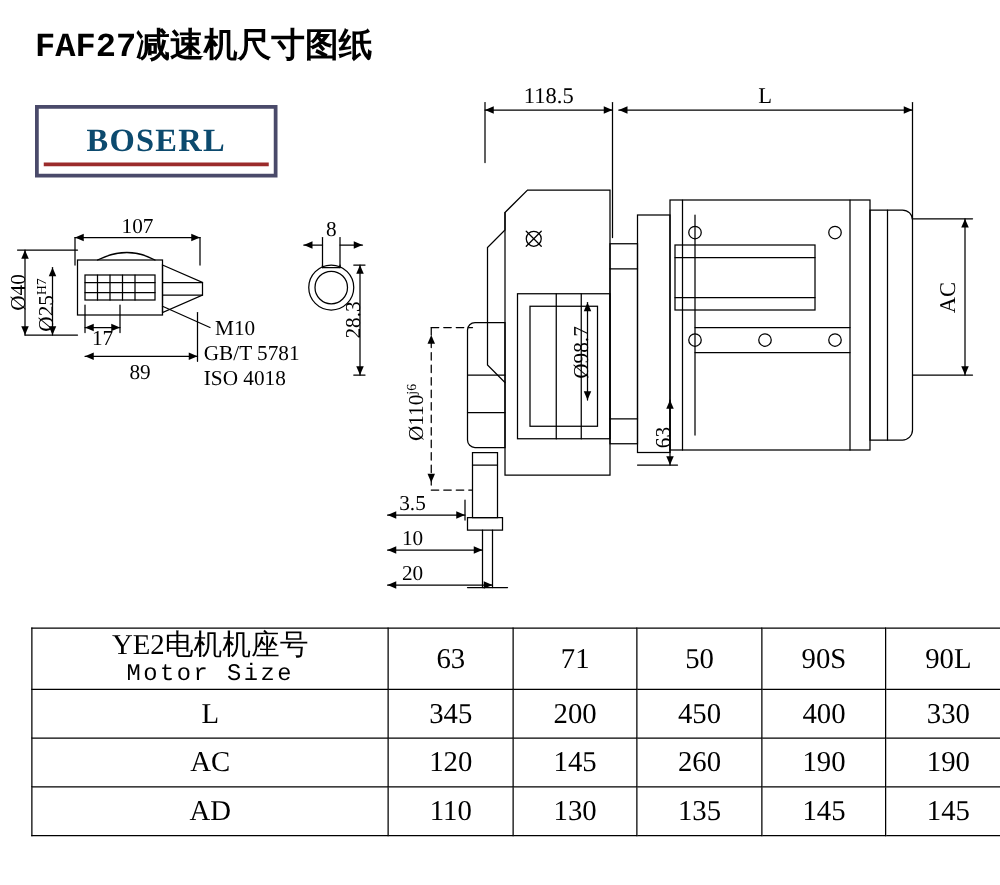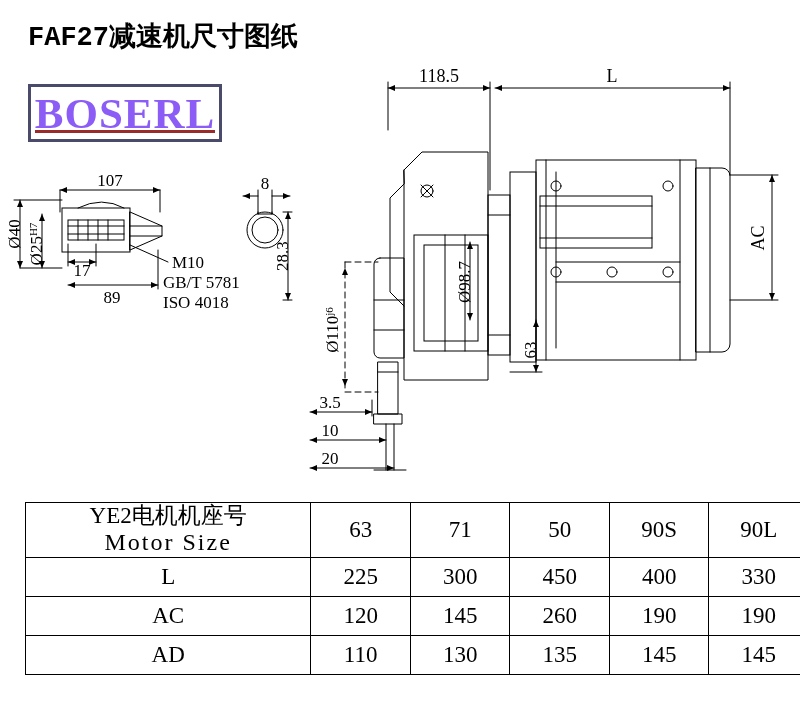--- a/index.html
+++ b/index.html
@@ -38,23 +38,23 @@
   .logo-text {
     position: absolute;
     left: 0;
     top: 0;
     width: 100%;
     height: 100%;
     display: flex;
     align-items: center;
     justify-content: center;
     font-family: "Liberation Serif", serif;
-    font-size: 43px;
+    font-size: 26px;
     font-weight: bold;
-    color: #8b5cf6;
+    color: #0c4a6e;
     letter-spacing: 1px;
   }
   .logo-underline {
     position: absolute;
     left: 4px;
     right: 4px;
     bottom: 6px;
     height: 3px;
     background: #9b2b2b;
   }
@@ -89,23 +89,23 @@
   }
   .spec-table td.val {
     width: 99px;
   }
   .head-cn {
     display: block;
     font-size: 23px;
   }
   .head-en {
     display: block;
-    font-size: 24px;
+    font-size: 19px;
     letter-spacing: 2px;
-    font-family: Liberation Serif, serif;
+    font-family: Liberation Mono, monospace;
   }
   .row-label {
     font-size: 23px;
   }
   svg text {
     font-family: "Liberation Serif", serif;
     fill: #000;
   }
 </style>
 </head>
@@ -313,22 +313,22 @@
         <span class="head-en">Motor Size</span>
       </td>
       <td class="val">63</td>
       <td class="val">71</td>
       <td class="val">50</td>
       <td class="val">90S</td>
       <td class="val">90L</td>
     </tr>
     <tr>
       <td class="row-label">L</td>
-      <td class="val">225</td>
-      <td class="val">300</td>
+      <td class="val">345</td>
+      <td class="val">200</td>
       <td class="val">450</td>
       <td class="val">400</td>
       <td class="val">330</td>
     </tr>
     <tr>
       <td class="row-label">AC</td>
       <td class="val">120</td>
       <td class="val">145</td>
       <td class="val">260</td>
       <td class="val">190</td>

